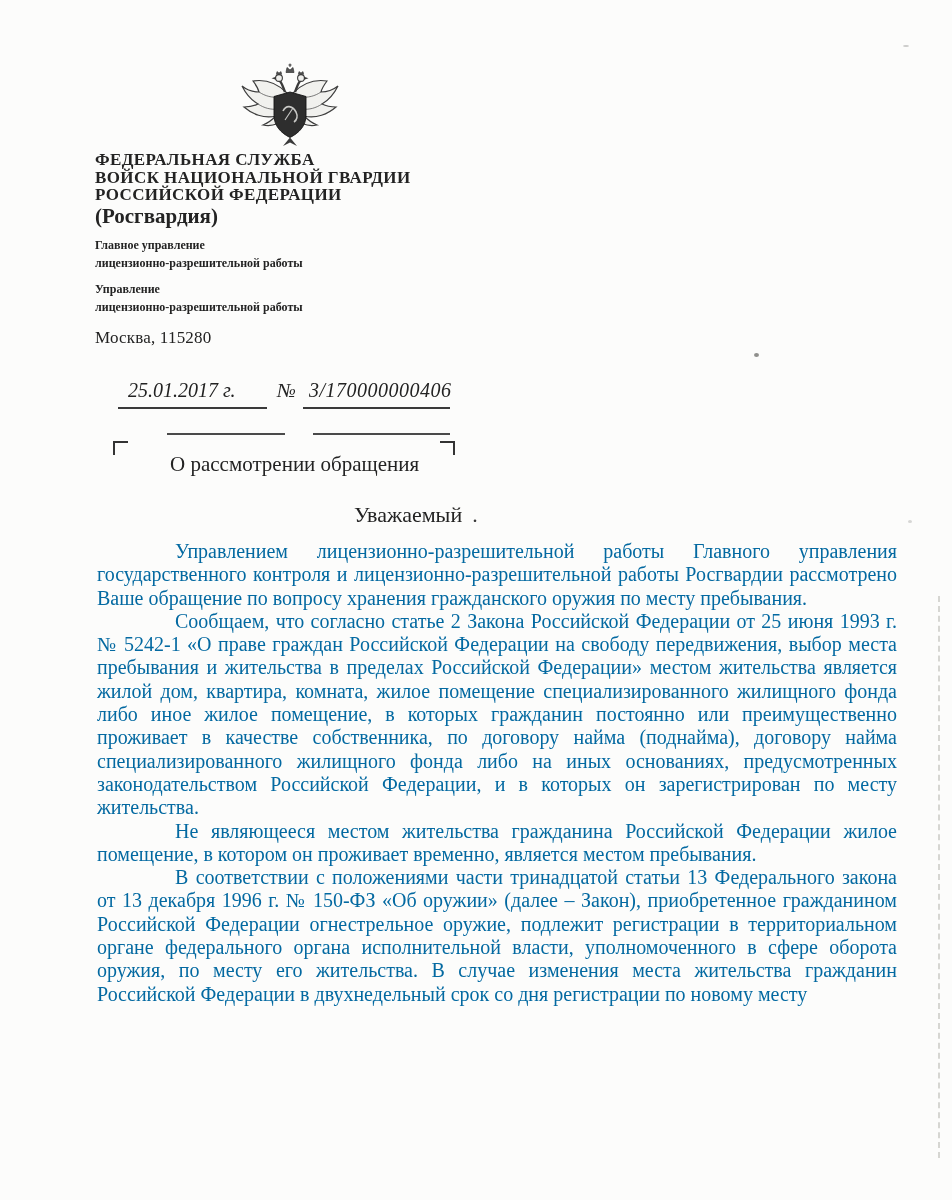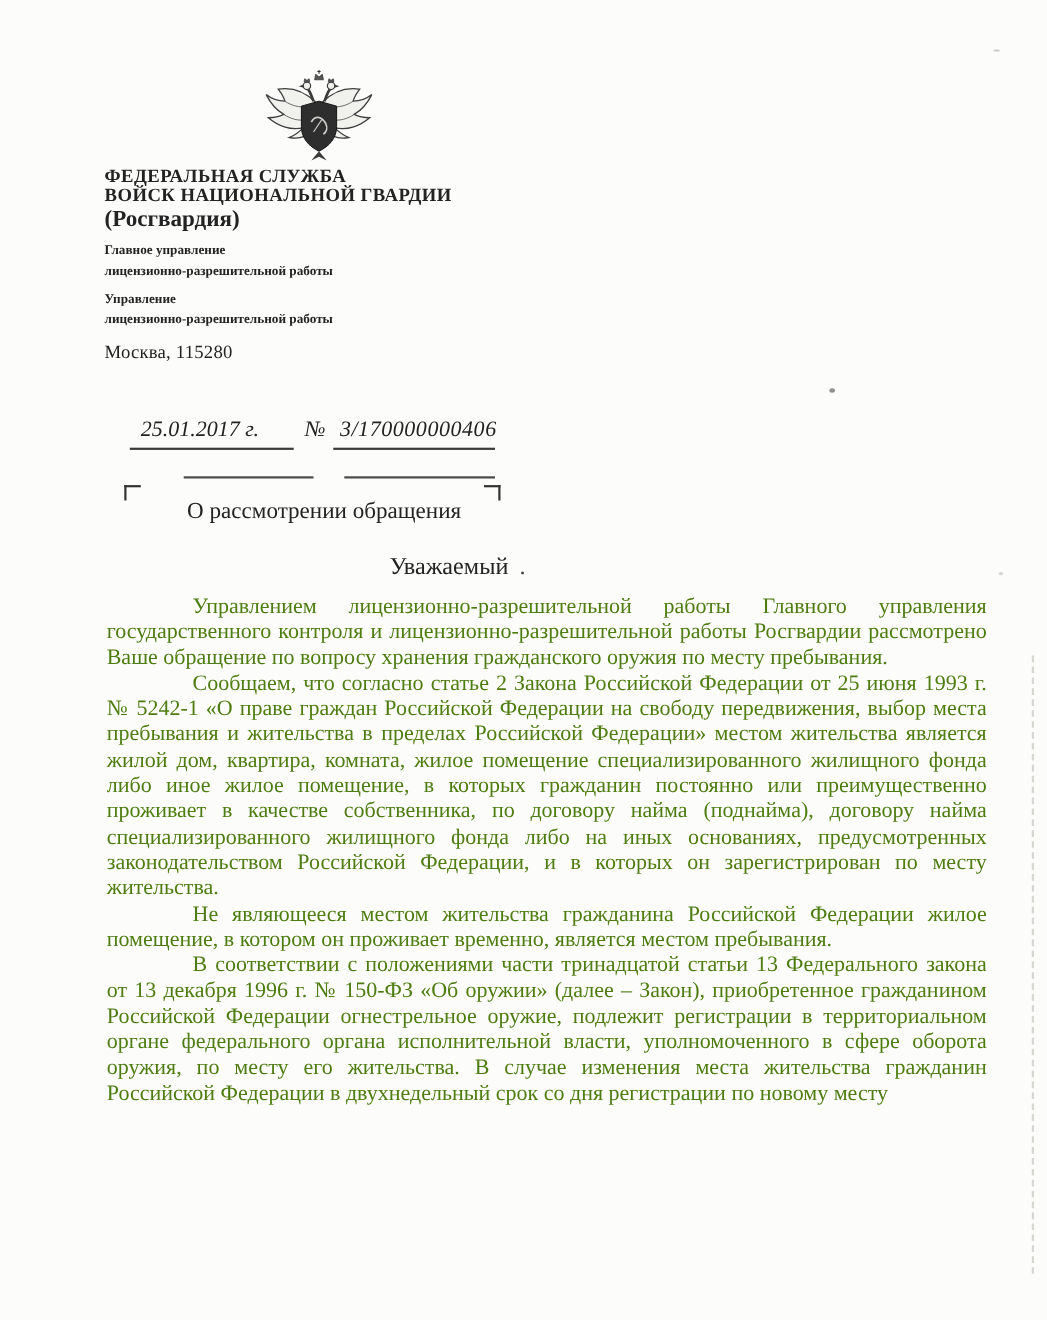--- a/index.html
+++ b/index.html
@@ -31,21 +31,21 @@
   .corner{position:absolute;width:13px;height:12px;border-top:2px solid #333;}
   .corner-l{left:113px;top:441px;border-left:2px solid #333;}
   .corner-r{left:440px;top:441px;border-right:2px solid #333;}
   
   .subject{position:absolute;left:170px;top:452px;font-size:21px;white-space:nowrap;}
   .greeting{position:absolute;left:354px;top:502px;font-size:22px;white-space:nowrap;}
   .greeting .dot{display:inline-block;margin-left:10px;color:#3a3a3a;}
   
   .bodytext{
     position:absolute;left:97px;top:540px;width:800px;
-    font-size:20px;line-height:23.3px;text-align:justify;color:#4d7c0f;
+    font-size:20px;line-height:23.3px;text-align:justify;color:#0369a1;
   }
   .bodytext p{margin:0;text-indent:78px;}
   
   .edge-dashes{position:absolute;left:938px;top:596px;height:562px;width:0;
     border-left:2px dashed #cdcdc9;opacity:.8;}
   .speck{position:absolute;background:#8f8f8c;border-radius:50%;}
   .speck-1{left:754px;top:353px;width:5px;height:4px;}
   .speck-2{left:903px;top:45px;width:6px;height:2px;opacity:.45;}
   .speck-3{left:908px;top:520px;width:4px;height:3px;opacity:.35;}
 </style>
@@ -84,20 +84,21 @@
     <path d="M50,29 L66,33.5 L66,52 C66,63 59,70 50,74.5 C41,70 34,63 34,52 L34,33.5 Z" fill="#2e2e2e" stroke="#141414" stroke-width="0.9"></path>
     <path d="M43,48 C46,42 52,42 56,49 C58,53 57,57 54,59" fill="none" stroke="#c9c9c6" stroke-width="1.6"></path>
     <path d="M45,57 L53,45" stroke="#c9c9c6" stroke-width="1.1"></path>
 
     <path d="M50,74.5 L43,83 L50,79.5 L57,83 Z" fill="#3a3a3a"></path>
   </svg>
 
   <div class="head">
     <div class="org-line">ФЕДЕРАЛЬНАЯ СЛУЖБА</div>
     <div class="org-line">ВОЙСК НАЦИОНАЛЬНОЙ ГВАРДИИ</div>
+    <div class="org-line">РОССИЙСКОЙ ФЕДЕРАЦИИ</div>
     <div class="org-short">(Росгвардия)</div>
 
     <div class="dept-main">
       <div class="dept-line">Главное управление</div>
       <div class="dept-line">лицензионно-разрешительной работы</div>
     </div>
 
     <div class="dept-sub">
       <div class="dept-line">Управление</div>
       <div class="dept-line">лицензионно-разрешительной работы</div>

